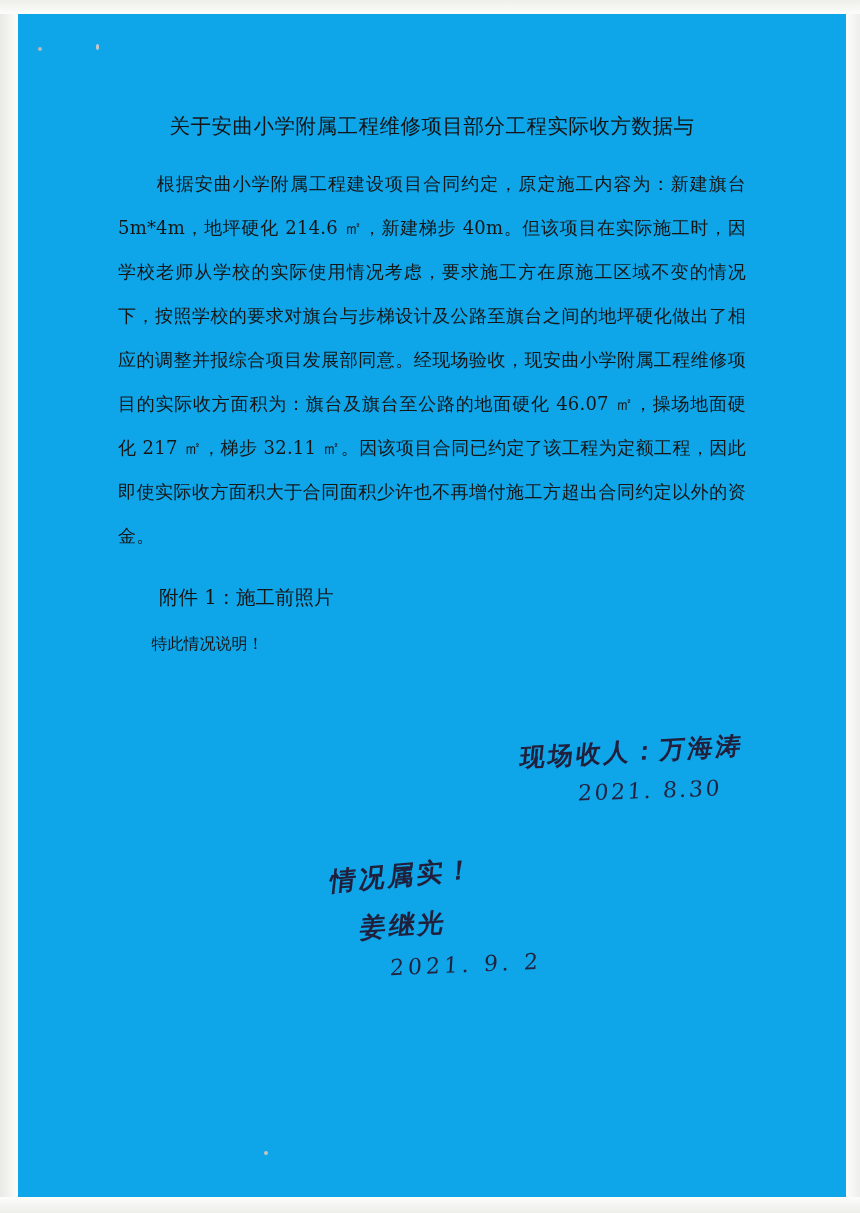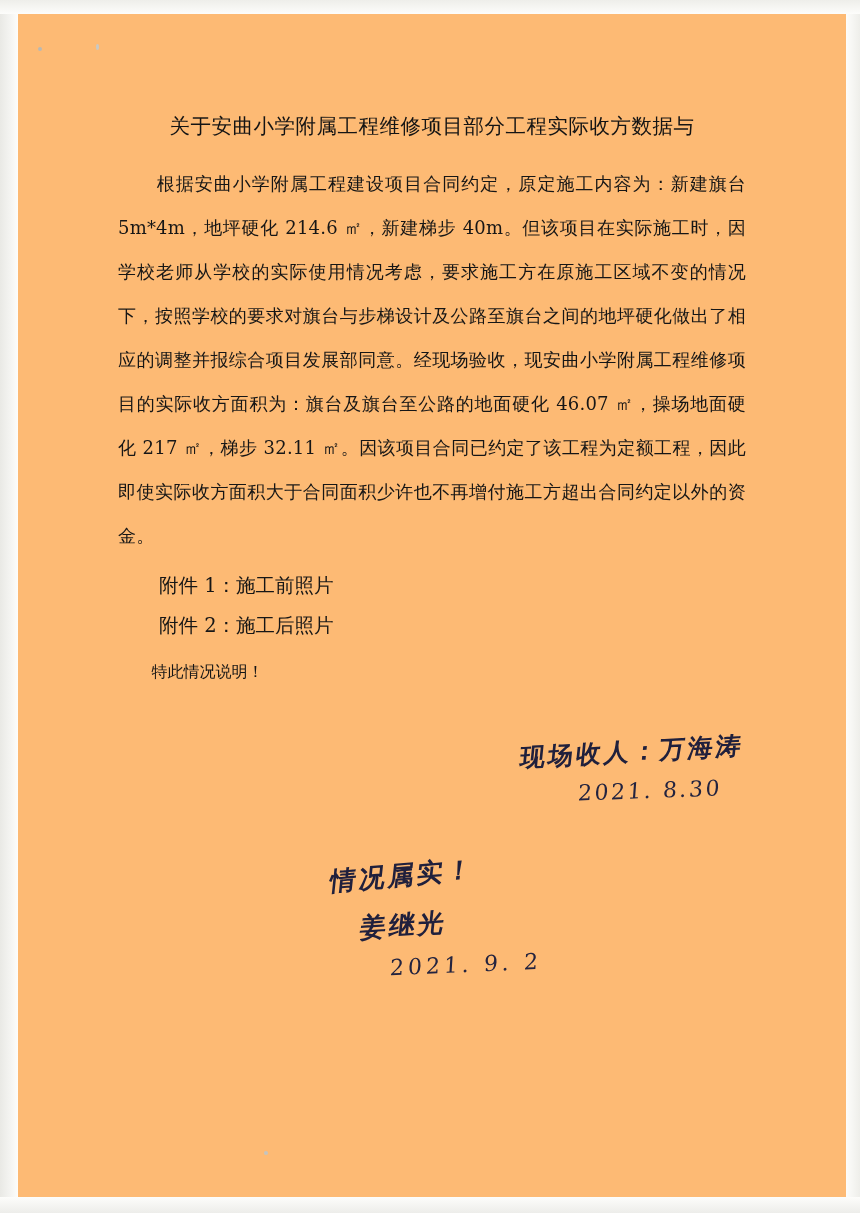--- a/index.html
+++ b/index.html
@@ -14,21 +14,21 @@
     position: relative;
     font-family: "DejaVu Serif", "Liberation Serif", serif;
     color: #111;
     overflow: hidden;
   }
 
   
   .page {
     position: absolute;
     inset: 0;
-    background: #fdba74;
+    background: #0ea5e9;
     border-radius: 9px;
   }
   .scan-edge-left {
     position: absolute;
     left: 0; top: 0; bottom: 0;
     width: 18px;
     background: linear-gradient(to right, #e9e9e5, #fdfdfb);
   }
   .scan-edge-right {
     position: absolute;
@@ -83,21 +83,21 @@
     line-height: 44px;
     text-align: justify;
     text-justify: inter-ideograph;
     color: #161616;
     letter-spacing: 0.2px;
   }
   .indent { display: inline-block; width: 2.1em; }
 
   
   .attachments {
-    margin-top: 8px;
+    margin-top: 20px;
     font-size: 19.5px;
     line-height: 40px;
     color: #161616;
   }
   .attach-line { padding-left: 2.1em; }
 
   .closing {
     margin-top: 6px;
     font-size: 16px;
     line-height: 40px;
@@ -172,21 +172,20 @@
   <div class="content">
 
     <div class="title">
       <div class="title-line-1">关于安曲小学附属工程维修项目部分工程实际收方数据与</div>
     </div>
 
     <div class="body-text"><span class="indent"></span><span>根据安曲小学附属工程建设项目合同约定，原定施工内容为：新建旗台 5m*4m，地坪硬化 214.6 ㎡，新建梯步 40m。但该项目在实际施工时，因学校老师从学校的实际使用情况考虑，要求施工方在原施工区域不变的情况下，按照学校的要求对旗台与步梯设计及公路至旗台之间的地坪硬化做出了相应的调整并报综合项目发展部同意。经现场验收，现安曲小学附属工程维修项目的实际收方面积为：旗台及旗台至公路的地面硬化 46.07 ㎡，操场地面硬化 217 ㎡，梯步 32.11 ㎡。因该项目合同已约定了该工程为定额工程，因此即使实际收方面积大于合同面积少许也不再增付施工方超出合同约定以外的资金。</span></div>
 
     <div class="attachments">
       <div class="attach-line">附件 1：施工前照片</div>
-      <div class="attach-line">附件 2：施工后照片</div>
     </div>
 
     <div class="closing">特此情况说明！</div>
   </div>
 
   <div class="sig sig-receiver">现场收人：万海涛</div>
   <div class="sig sig-receiver-date">2021. 8.30</div>
 
   <div class="sig sig-note">情况属实！</div>
   <div class="sig sig-approver">姜继光</div>

